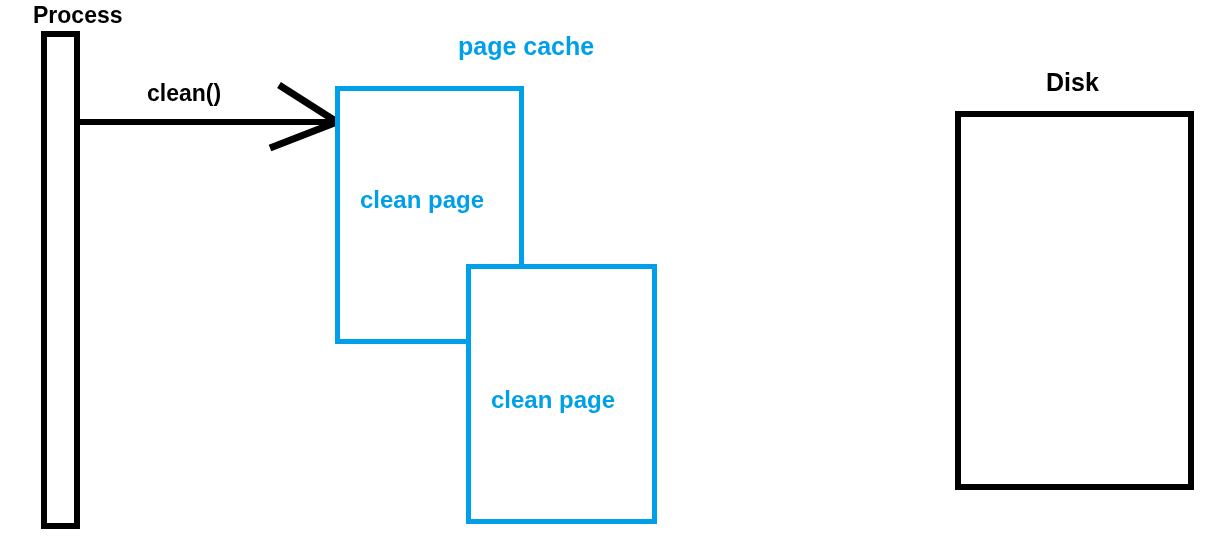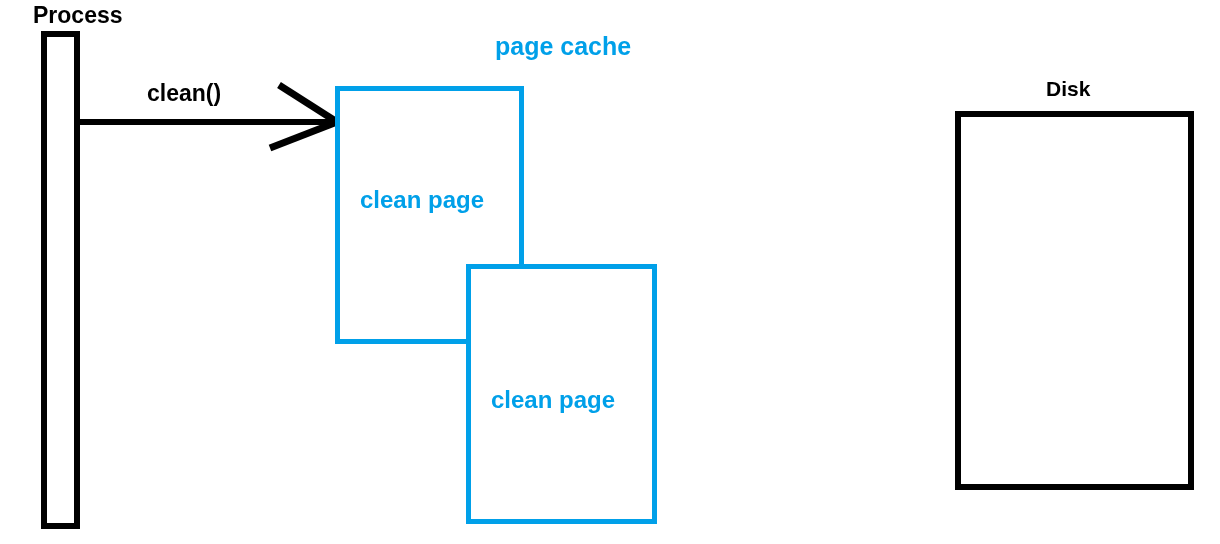--- a/index.html
+++ b/index.html
@@ -31,24 +31,24 @@
     font-weight: bold;
     white-space: nowrap;
     line-height: 1;
     user-select: none;
   }
   .lbl-black { color: #000000; }
   .lbl-blue  { color: #00A0E9; }
 
   #process-title { left: 17px;  top: 4px;   font-size: 23px; }
   #write-label   { left: 131px; top: 82px;  font-size: 23px; }
-  #pagecache-title { left: 479px; top: 34px; font-size: 25px; }
+  #pagecache-title { left: 442px; top: 34px; font-size: 25px; }
   #clean-page-1  { left: 344px; top: 188px; font-size: 24px; }
   #clean-page-2  { left: 475px; top: 388px; font-size: 24px; }
-  #disk-title    { left: 1030px; top: 78px; font-size: 21px; }
+  #disk-title    { left: 1030px; top: 70px; font-size: 25px; }
 </style>
 </head>
 <body>
 
 <div id="canvas">
 
   <svg class="layer" viewBox="0 0 1220 544" xmlns="http://www.w3.org/2000/svg">
 
     <rect x="28" y="34" width="33" height="492" fill="#ffffff" stroke="#000000" stroke-width="6"></rect>
 

